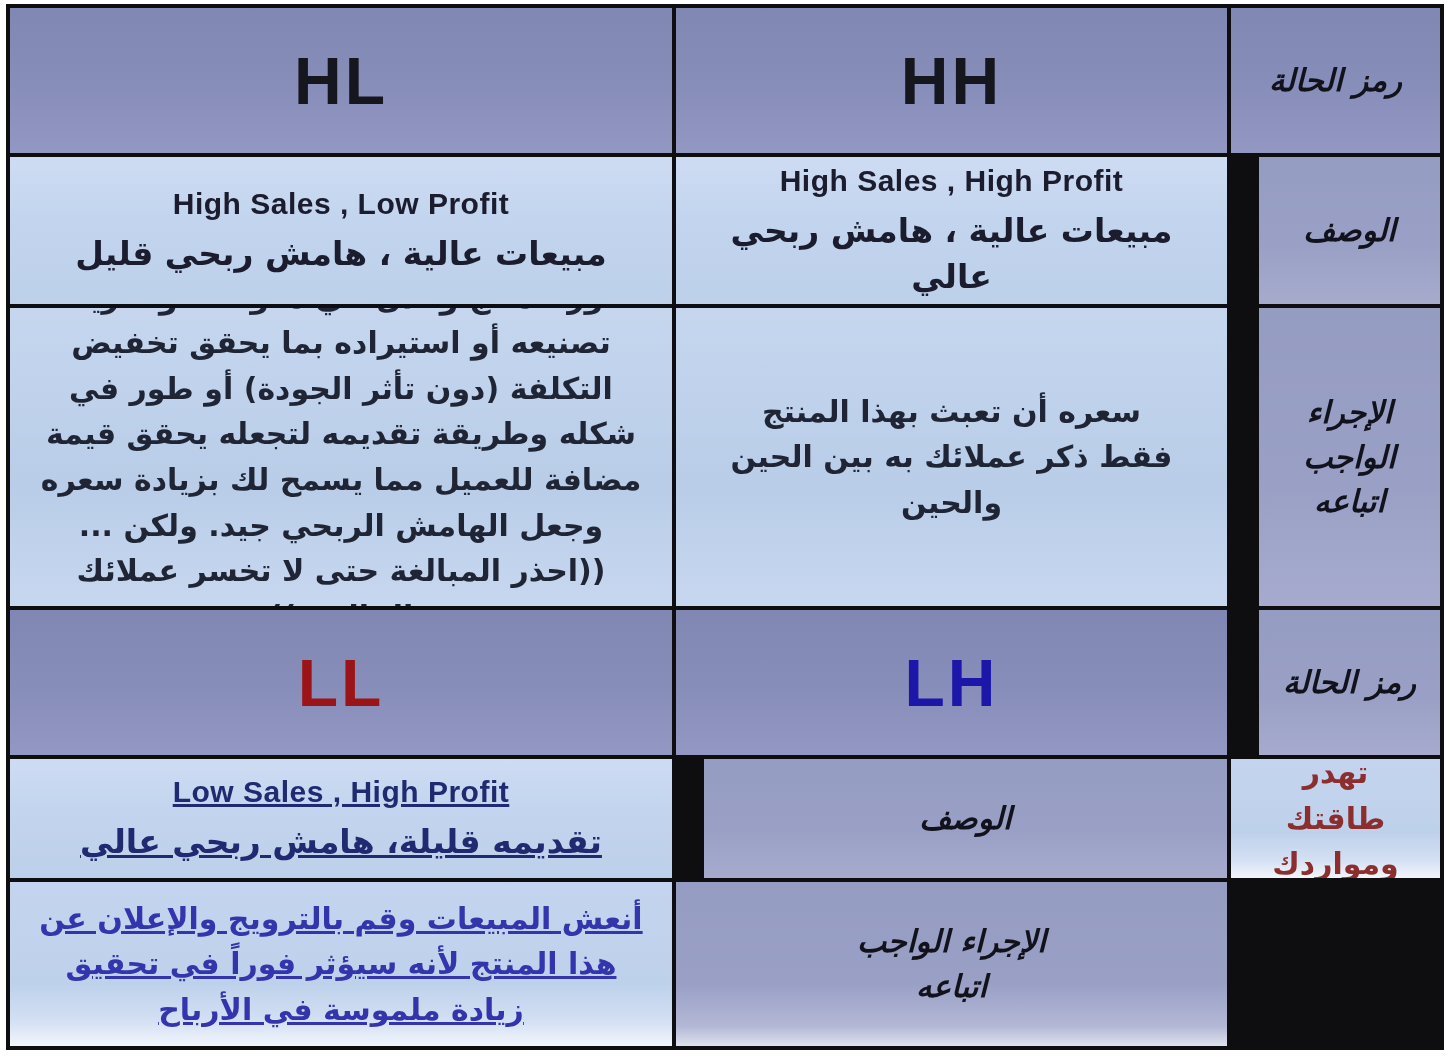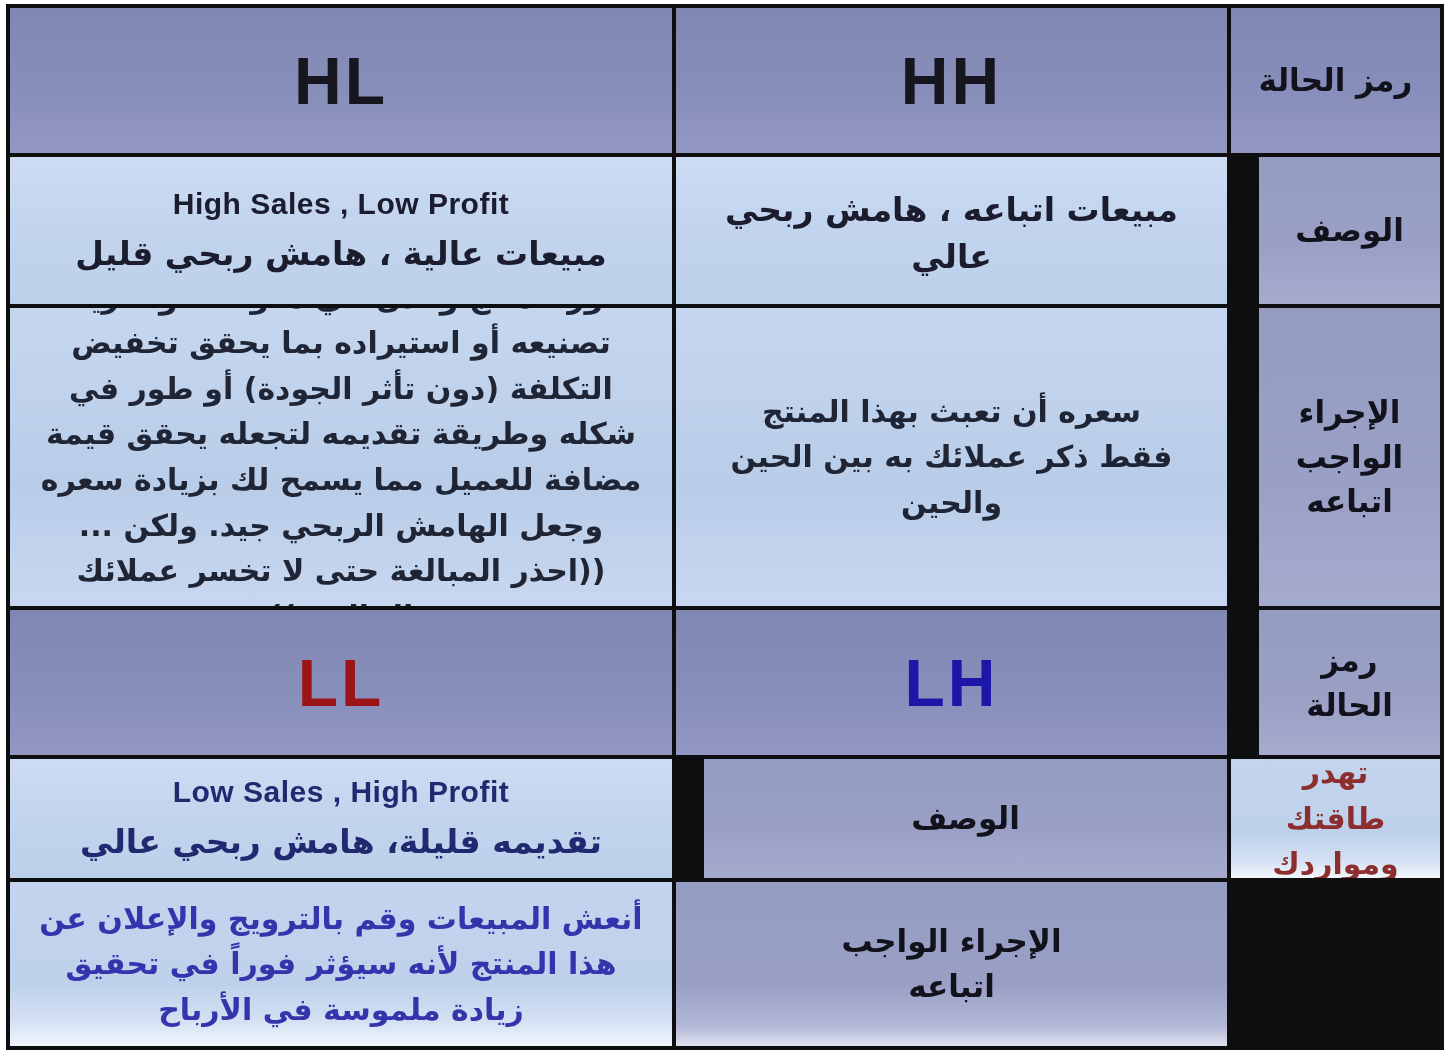--- a/index.html
+++ b/index.html
@@ -38,29 +38,29 @@
   }
   .desc-ar{
     direction:rtl;font-size:33px;font-weight:bold;color:#1b1c2e;line-height:1.4;
   }
   .action-text{
     direction:rtl;font-size:30px;font-weight:bold;color:#1f2535;
     line-height:1.52;white-space:pre-line;
   }
   .label-text{
     direction:rtl;font-size:31px;font-weight:bold;color:#12121c;
-    line-height:1.45;white-space:pre-line;
+    line-height:1.45;white-space:pre-line;font-style:italic;
   }
   
   .c-red .code{color:#9b1418;}
   .c-red .desc-en,.c-red .desc-ar{color:#8f161b;}
   .c-red .action-text{color:#8d2e2e;}
   .c-blue .code{color:#1c17a8;}
-  .c-blue .desc-en,.c-blue .desc-ar{color:#202a70;}
-  .c-blue .action-text{color:#3434ad;}
+  .c-blue .desc-en,.c-blue .desc-ar{color:#202a70;text-decoration:underline;}
+  .c-blue .action-text{color:#3434ad;text-decoration:underline;}
 
   .gap8{margin-top:6px;}
 </style>
 </head>
 <body>
 
 <div class="matrix">
 
   <div class="cell bg-header">
     <div class="code">HL</div>
@@ -70,21 +70,22 @@
   </div>
   <div class="cell bg-header">
     <div class="label-text">رمز الحالة</div>
   </div>
 
   <div class="cell bg-body">
     <div class="desc-en">High Sales , Low Profit</div>
     <div class="desc-ar gap8">مبيعات عالية ، هامش ربحي قليل</div>
   </div>
   <div class="cell bg-body">
-    <div class="desc-ar gap8">مبيعات اتباعه ، هامش ربحي عالي</div>
+    <div class="desc-en">High Sales , High Profit</div>
+    <div class="desc-ar gap8">مبيعات عالية ، هامش ربحي عالي</div>
   </div>
   <div class="cell bg-label">
     <div class="label-text">الوصف</div>
   </div>
 
   <div class="cell bg-action">
     <div class="action-text">طور المنتج وعدل في مكوناته أو طريقة تصنيعه أو استيراده بما يحقق تخفيض التكلفة (دون تأثر الجودة) أو طور في شكله وطريقة تقديمه لتجعله يحقق قيمة مضافة للعميل مما يسمح لك بزيادة سعره وجعل الهامش الربحي جيد. ولكن ...
 ((احذر المبالغة حتى لا تخسر عملائك الحاليين))</div>
   </div>
   <div class="cell bg-action">

